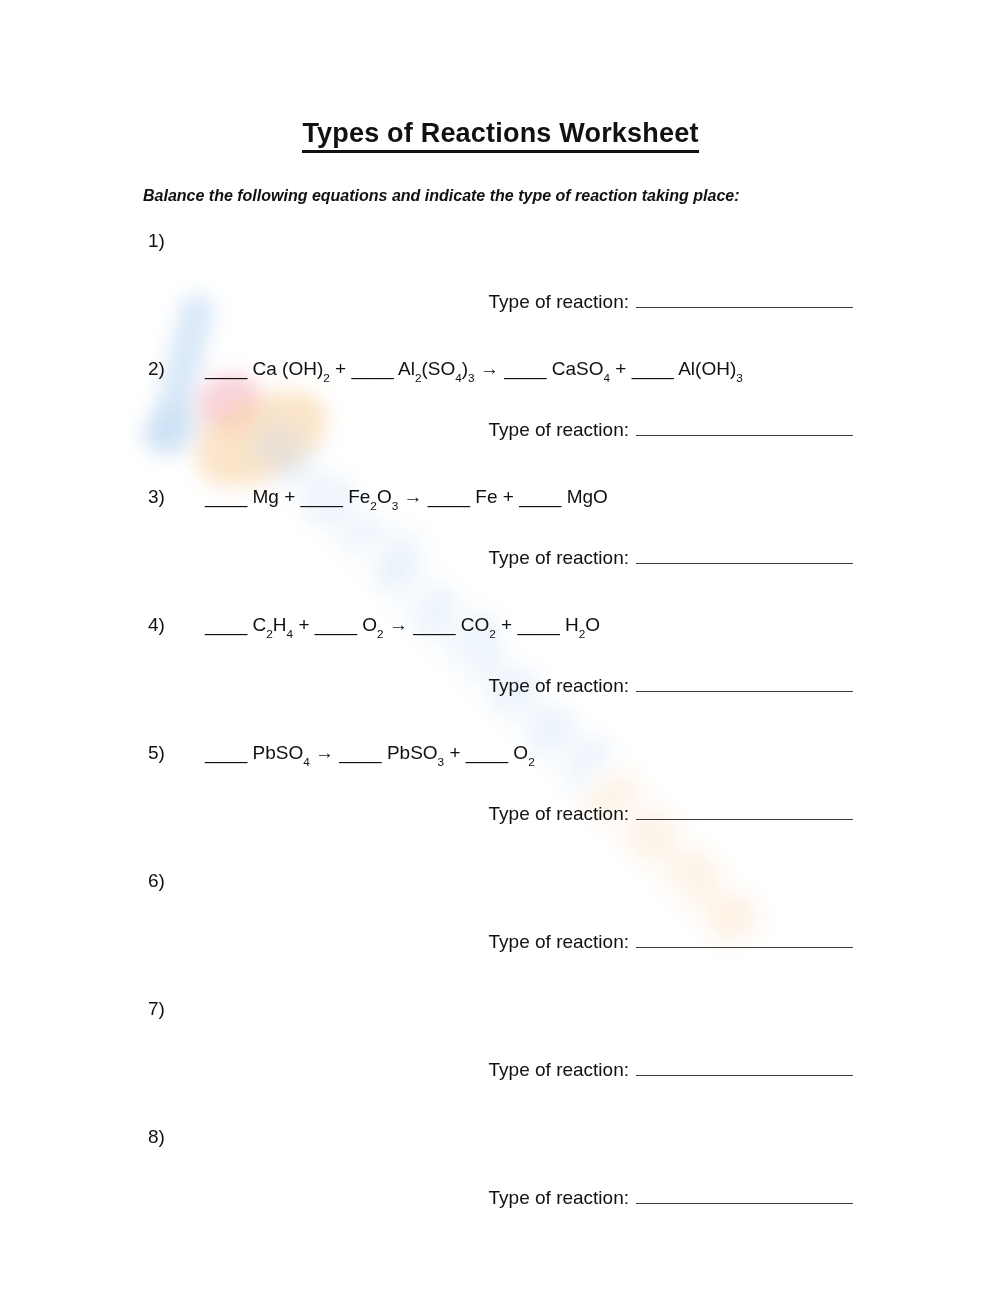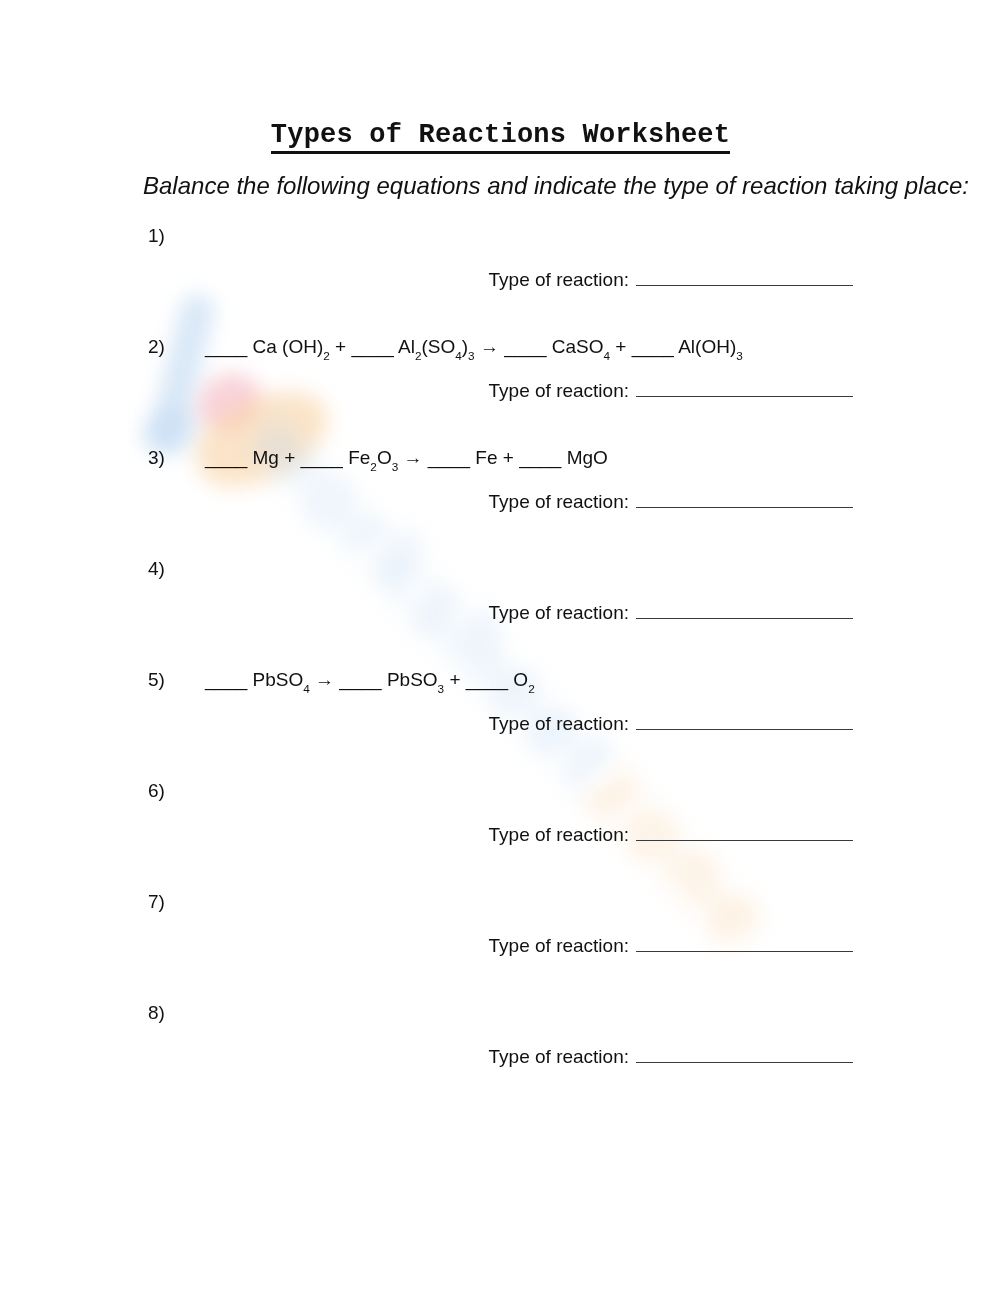--- a/index.html
+++ b/index.html
@@ -63,45 +63,45 @@
     margin: 118px 0 0 0;
     text-align: center;
     font-size: 27px;
     font-weight: bold;
     letter-spacing: 0.2px;
   }
   .page-title .underlined {
     display: inline-block;
     border-bottom: 3px solid #111;
     padding-bottom: 1px;
-    font-family: Liberation Mono, monospace;
   }
   .instructions {
-    margin: 18px 0 0 -5px;
+    margin: 34px 0 0 -5px;
     font-style: italic;
-    font-size: 24px;
+    font-size: 16px;
     white-space: nowrap;
+    font-weight: bold;
   }
   .questions { margin-top: 25px; }
   .question { margin-bottom: 45px; }
   .eq-row {
     display: flex;
     font-size: 19px;
     line-height: 22px;
     white-space: nowrap;
   }
   .q-num { width: 57px; flex: 0 0 57px; }
   .q-eq sub {
     font-size: 0.62em;
     line-height: 0;
     position: relative;
     top: 0.22em;
   }
   .type-row {
-    margin-top: 20px;
+    margin-top: 37px;
     text-align: right;
     font-size: 19px;
     line-height: 22px;
   }
   .answer-line {
     display: inline-block;
     width: 217px;
     height: 18px;
     margin-left: 7px;
     border-bottom: 1.6px solid #3a3a3a;
@@ -152,20 +152,21 @@
       <span class="q-eq">____ Mg + ____ Fe<sub>2</sub>O<sub>3</sub> → ____ Fe + ____ MgO</span>
     </div>
     <div class="type-row">
       <span class="type-label">Type of reaction:</span><span class="answer-line"></span>
     </div>
   </div>
 
   <div class="question">
     <div class="eq-row">
       <span class="q-num">4)</span>
+      <span class="q-eq">____ C<sub>2</sub>H<sub>4</sub> + ____ O<sub>2</sub> → ____ CO<sub>2</sub> + ____ H<sub>2</sub>O</span>
     </div>
     <div class="type-row">
       <span class="type-label">Type of reaction:</span><span class="answer-line"></span>
     </div>
   </div>
 
   <div class="question">
     <div class="eq-row">
       <span class="q-num">5)</span>
       <span class="q-eq">____ PbSO<sub>4</sub> → ____ PbSO<sub>3</sub> + ____ O<sub>2</sub></span>

